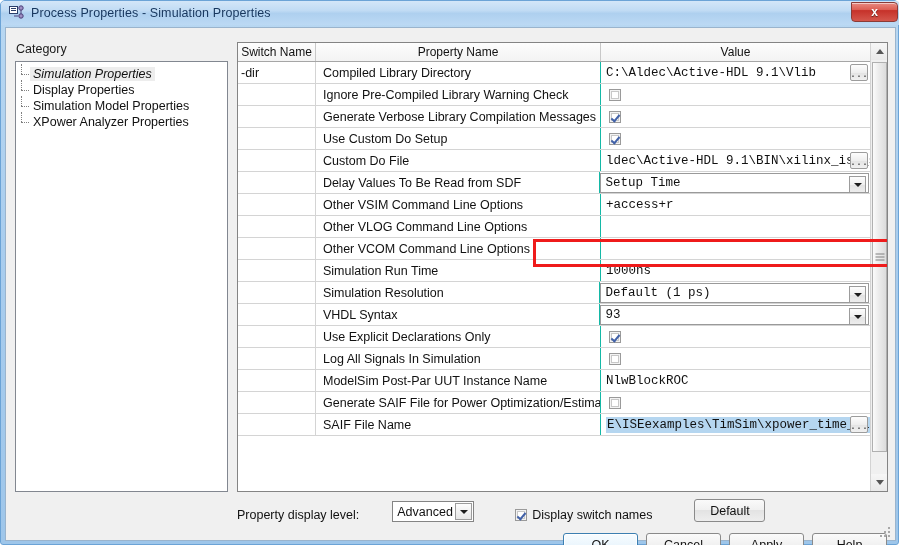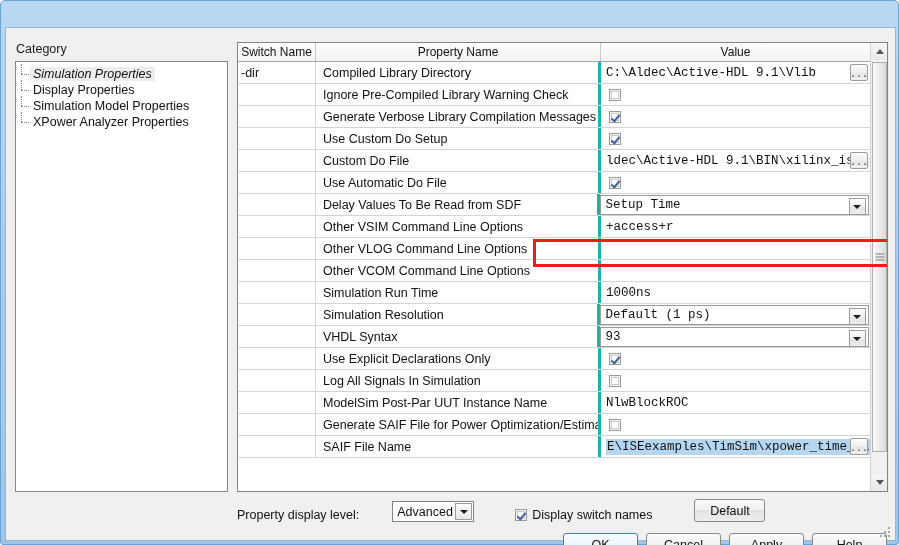--- a/index.html
+++ b/index.html
@@ -167,21 +167,21 @@
     height: 100%;
     display: flex;
     align-items: center;
     font-size: 12.5px;
     color: #111111;
     position: relative;
     white-space: nowrap;
     overflow: hidden;
   }
   .cell.c0 { width: 78px; border-right: 1px solid #d4d4d4; padding-left: 3px; }
-  .cell.c1 { width: 285px; border-right: 3px solid #14b8a6; padding-left: 7px; text-align: center; }
+  .cell.c1 { width: 285px; border-right: 1px solid #14b8a6; padding-left: 7px; text-align: center; }
   .cell.c2 { width: 269px; padding-left: 5px; font-family: Liberation Mono, monospace; }
 
   
   .chk {
     width: 12px; height: 12px;
     box-sizing: border-box;
     border: 1px solid #9a9a9a;
     background: #f3f3f3;
     position: relative;
     margin-left: 3px;
@@ -378,20 +378,35 @@
   }
   #grip i {
     position: absolute; width: 2px; height: 2px; background: #a8a8a8;
   }
 </style>
 </head>
 <body>
 
 <div id="window">
 
+  <div id="titlebar">
+    <svg id="win-icon" viewBox="0 0 17 16">
+      <rect x="0.5" y="1.5" width="8" height="7" fill="#ffffff" stroke="#2a3f6b" stroke-width="1"></rect>
+      <line x1="2" y1="3.5" x2="7" y2="3.5" stroke="#2a3f6b" stroke-width="1"></line>
+      <line x1="2" y1="5.5" x2="7" y2="5.5" stroke="#2a3f6b" stroke-width="1"></line>
+      <circle cx="12" cy="3" r="2.2" fill="#9f8fc4" stroke="#4b3f78" stroke-width="1"></circle>
+      <circle cx="12" cy="11" r="2.2" fill="#9f8fc4" stroke="#4b3f78" stroke-width="1"></circle>
+      <line x1="12" y1="5" x2="12" y2="9" stroke="#4b3f78" stroke-width="1"></line>
+      <line x1="9" y1="11" x2="5" y2="11" stroke="#4b3f78" stroke-width="1"></line>
+    </svg>
+    <div id="title-text">Process Properties - Simulation Properties</div>
+    <div id="close-btn">
+      <span>x</span>
+    </div>
+  </div>
 
   <div id="client">
 
     <div id="category-label">Category</div>
     <div id="category-tree">
         <div class="tree-item selected">
           <span class="dashes"></span>
           <span class="tlabel">Simulation Properties</span>
         </div>
         <div class="tree-item">
@@ -453,29 +468,20 @@
           <div class="row">
             <div class="cell c0"></div>
             <div class="cell c1">Custom Do File</div>
             <div class="cell c2">
               <span>ldec\Active-HDL 9.1\BIN\xilinx_ise_startup.do</span>
               <span class="ellipsis-btn">...</span>
             </div>
           </div>
           <div class="row">
             <div class="cell c0"></div>
-            <div class="cell c1">Use Automatic Do File</div>
-            <div class="cell c2">
-              <span class="chk checked">
-                <i></i>
-              </span>
-            </div>
-          </div>
-          <div class="row">
-            <div class="cell c0"></div>
             <div class="cell c1">Delay Values To Be Read from SDF</div>
             <div class="cell c2 combo">
               <span>Setup Time</span>
               <span class="dd-btn"></span>
             </div>
           </div>
           <div class="row">
             <div class="cell c0"></div>
             <div class="cell c1">Other VSIM Command Line Options</div>
             <div class="cell c2">

